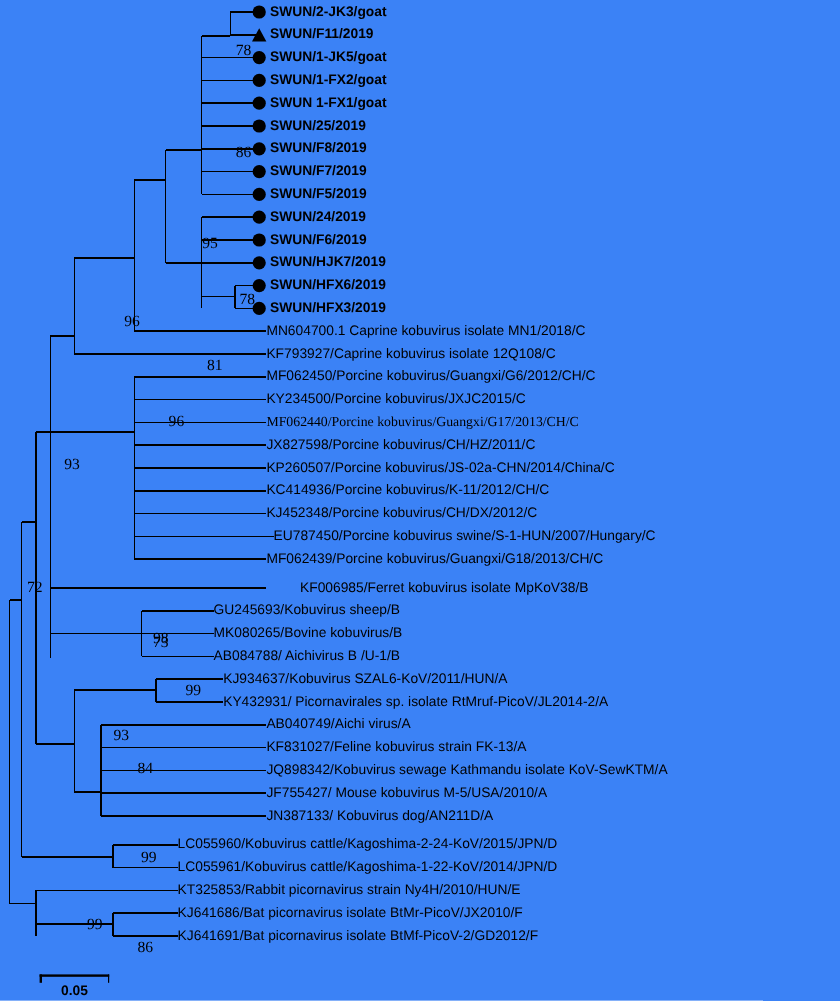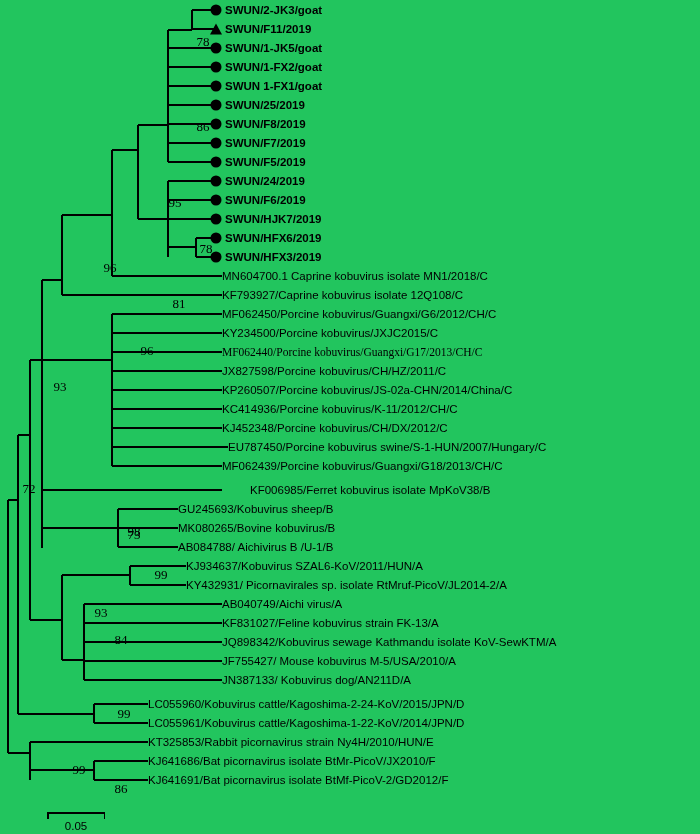--- a/index.html
+++ b/index.html
@@ -7,21 +7,21 @@
     padding: 0;
     background: #ffffff;
   }
   body {
     font-family: "Liberation Sans", sans-serif;
   }
   #root {
     position: relative;
     width: 700px;
     height: 834px;
-    background: #22c55e;
+    background: #3b82f6;
     overflow: hidden;
   }
   #tree-svg {
     position: absolute;
     left: 0;
     top: 0;
     width: 700px;
     height: 834px;
   }
   .taxon-label {
@@ -57,24 +57,25 @@
   }
   .tip-marker.triangle {
     width: 0;
     height: 0;
     border-left: 6px solid transparent;
     border-right: 6px solid transparent;
     border-bottom: 11px solid #000000;
   }
   .scale-bar {
     position: absolute;
-    left: 47px;
+    left: 33px;
     top: 812px;
     width: 58px;
     height: 20px;
+    font-weight: bold;
   }
   .scale-line {
     position: absolute;
     left: 0;
     top: 0;
     width: 58px;
     height: 1.5px;
     background: #000000;
   }
   .scale-tick {

